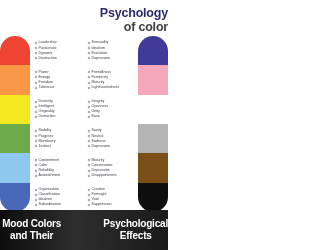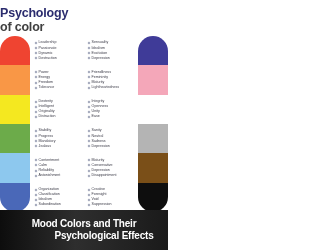--- a/index.html
+++ b/index.html
@@ -5,21 +5,21 @@
   * { box-sizing: border-box; margin: 0; padding: 0; }
   html, body {
     width: 168px; height: 250px;
     background: #ffffff;
     font-family: "Liberation Sans", sans-serif;
     overflow: hidden;
   }
   .poster { position: relative; width: 168px; height: 250px; background: #fff; }
 
   
-  .title-wrap { padding-top: 7px; text-align: left; }
+  .title-wrap { padding-top: 7px; text-align: right; }
   .title-line {
     display: block;
     font-size: 12.5px;
     font-weight: bold;
     color: #2b2c6e;
     line-height: 13.5px;
     letter-spacing: -0.2px;
   }
 
   
@@ -78,21 +78,21 @@
     transform: rotate(45deg);
   }
 
   
   .banner {
     position: absolute;
     left: 0; bottom: 0;
     width: 168px; height: 40px;
     background: linear-gradient(90deg,#0d0d0d 0%, #2e2e2e 45%, #1a1a1a 100%);
     display: flex;
-    flex-direction: column;
+    flex-direction: row;
     align-items: center;
     justify-content: center;
   }
   .banner-line {
     color: #ffffff;
     font-size: 10px;
     font-weight: bold;
     line-height: 12px;
     letter-spacing: -0.2px;
     text-align: center;

